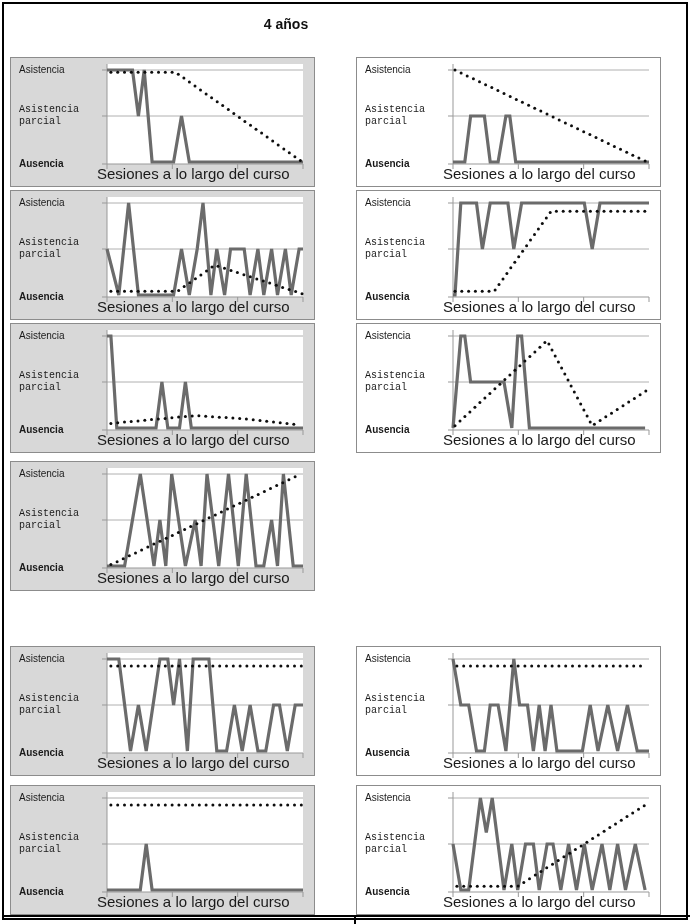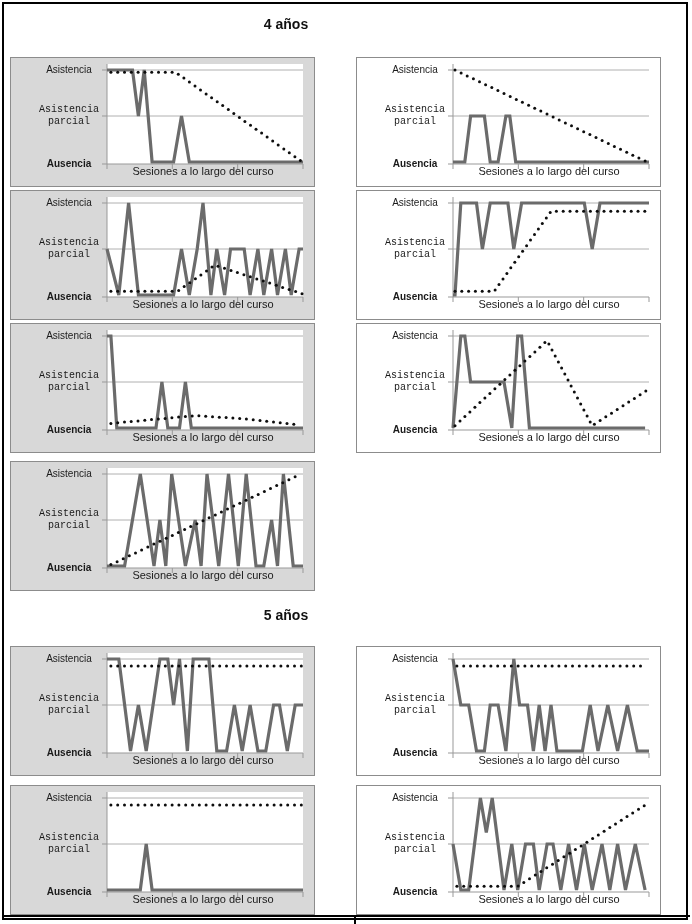--- a/index.html
+++ b/index.html
@@ -6,34 +6,33 @@
   #canvas{position:relative;width:692px;height:924px;background:#fff;overflow:hidden;
           font-family:"Liberation Sans",sans-serif;}
   .page-frame{position:absolute;left:2px;top:2px;width:686px;height:918px;border:2px solid #000;box-sizing:border-box;}
   .row-divider{position:absolute;left:2px;top:915px;width:688px;height:2px;background:#000;}
   .col-divider{position:absolute;left:354px;top:915px;width:2px;height:9px;background:#000;}
   .section-title{position:absolute;left:0;width:572px;text-align:center;font-size:14px;font-weight:600;color:#111;}
   .panel{position:absolute;width:305px;height:130px;border:1px solid #8c8c8c;box-sizing:border-box;}
   .panel.left-col{background:#d8d8d8;}
   .panel.right-col{background:#ffffff;}
   .panel svg{position:absolute;left:86px;top:4px;}
-  .ylab{position:absolute;left:20px;width:76px;text-align:center;font-size:10px;line-height:12px;color:#1a1a1a;}
+  .ylab{position:absolute;left:8px;width:76px;font-size:10px;line-height:12px;color:#1a1a1a;}
   .ylab.top{top:6px;}
   .ylab.mid{top:46px;font-family:Liberation Mono, monospace;}
   .ylab.bot{top:100px;font-weight:bold;}
-  .xlab{position:absolute;left:86px;top:107px;width:212px;text-align:center;font-size:11px;color:#1a1a1a;}
+  .xlab{position:absolute;left:86px;top:107px;width:212px;font-size:15px;color:#1a1a1a;}
   .chart-label{position:absolute;top:42px;right:20px;font-size:19px;color:#2b2b2b;letter-spacing:0.5px;}
 </style>
 </head>
 <body>
 
 <div id="canvas">
   <div class="page-frame"></div>
   <div class="section-title" style="top:16px;">4 años</div>
-  <div class="section-title" style="top:607px;">5 años</div>
   <div id="charts">
       <div class="panel left-col" style="left: 10px; top: 57px;">
     <div class="ylab top">Asistencia</div>
     <div class="ylab mid">Asistencia parcial</div>
     <div class="ylab bot">Ausencia</div>
     <div class="chart-label">3AM</div>
     <div class="xlab">Sesiones a lo largo del curso</div>
   <svg width="212" height="122">
           <rect x="10" y="2" width="196" height="100" fill="#ffffff"></rect>
           <line x1="10" y1="8" x2="206" y2="8" stroke="#b0b0b0" stroke-width="1"></line>

